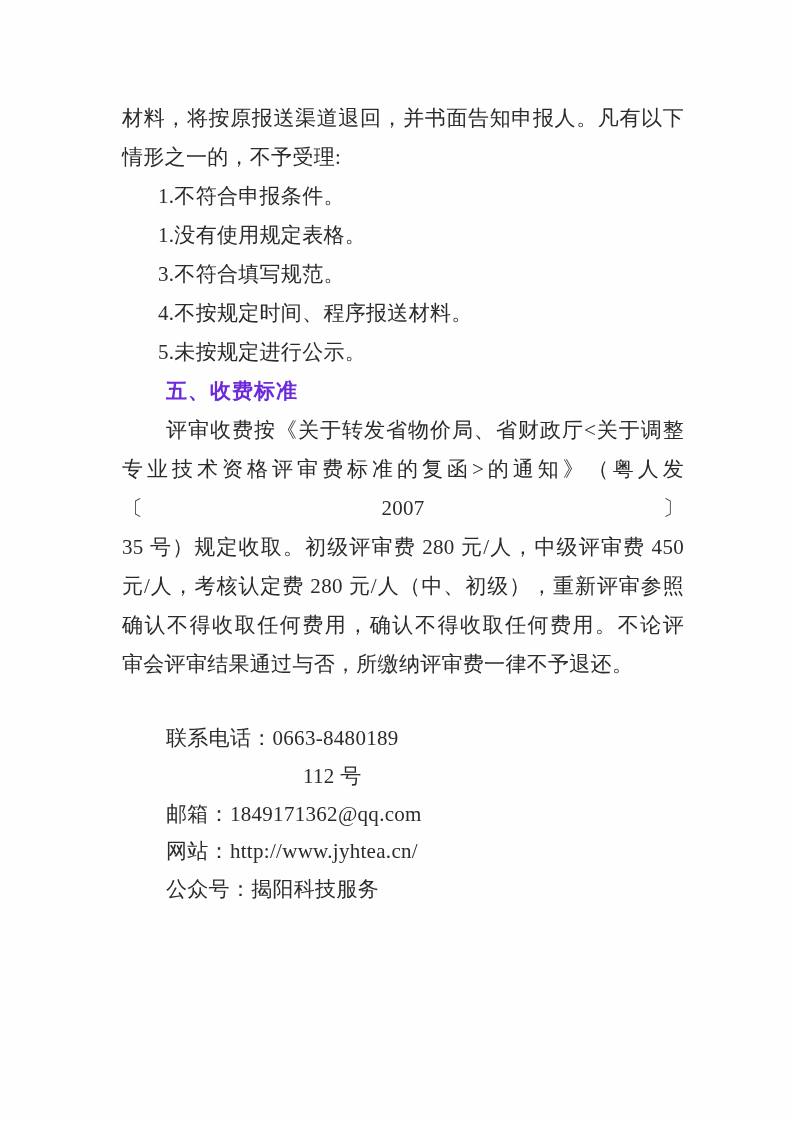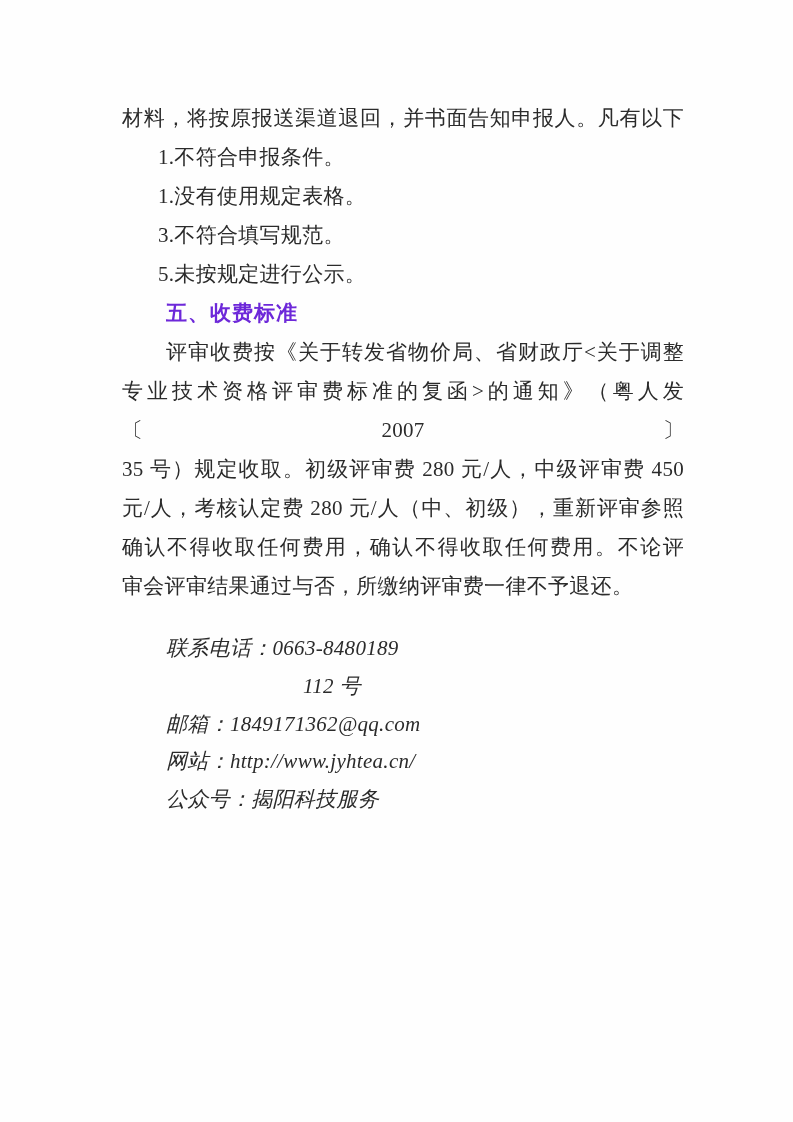--- a/index.html
+++ b/index.html
@@ -43,42 +43,43 @@
   .indent-cont {
     padding-left: 181px;  
   }
   .section-heading {
     font-weight: 700;
     font-family: Liberation Serif, serif;
     color: #6d28d9;
     letter-spacing: 1px;
   }
   .contact {
-    margin-top: 24px;
+    margin-top: 36px;
     line-height: 37.8px;
-    font-style: italic;
   }
   .contact .line {
     min-height: 37.8px;
   }
 </style>
 </head>
 <body>
 
 <div class="page">
   <div class="content">
 
     <div>
       <div class="line jfull">材料，将按原报送渠道退回，并书面告知申报人。凡有以下</div>
+      <div class="line">情形之一的，不予受理:</div>
     </div>
 
     <div>
       <div class="line indent-list">1.不符合申报条件。</div>
       <div class="line indent-list">1.没有使用规定表格。</div>
       <div class="line indent-list">3.不符合填写规范。</div>
+      <div class="line indent-list">4.不按规定时间、程序报送材料。</div>
       <div class="line indent-list">5.未按规定进行公示。</div>
     </div>
 
     <div class="line indent1 section-heading">五、收费标准</div>
 
     <div>
       <div class="line jfull indent1">评审收费按《关于转发省物价局、省财政厅&lt;关于调整</div>
       <div class="line jfull">专业技术资格评审费标准的复函&gt;的通知》（粤人发〔2007〕</div>
       <div class="line jfull">35 号）规定收取。初级评审费 280 元/人，中级评审费 450</div>
       <div class="line jfull">元/人，考核认定费 280 元/人（中、初级），重新评审参照</div>

